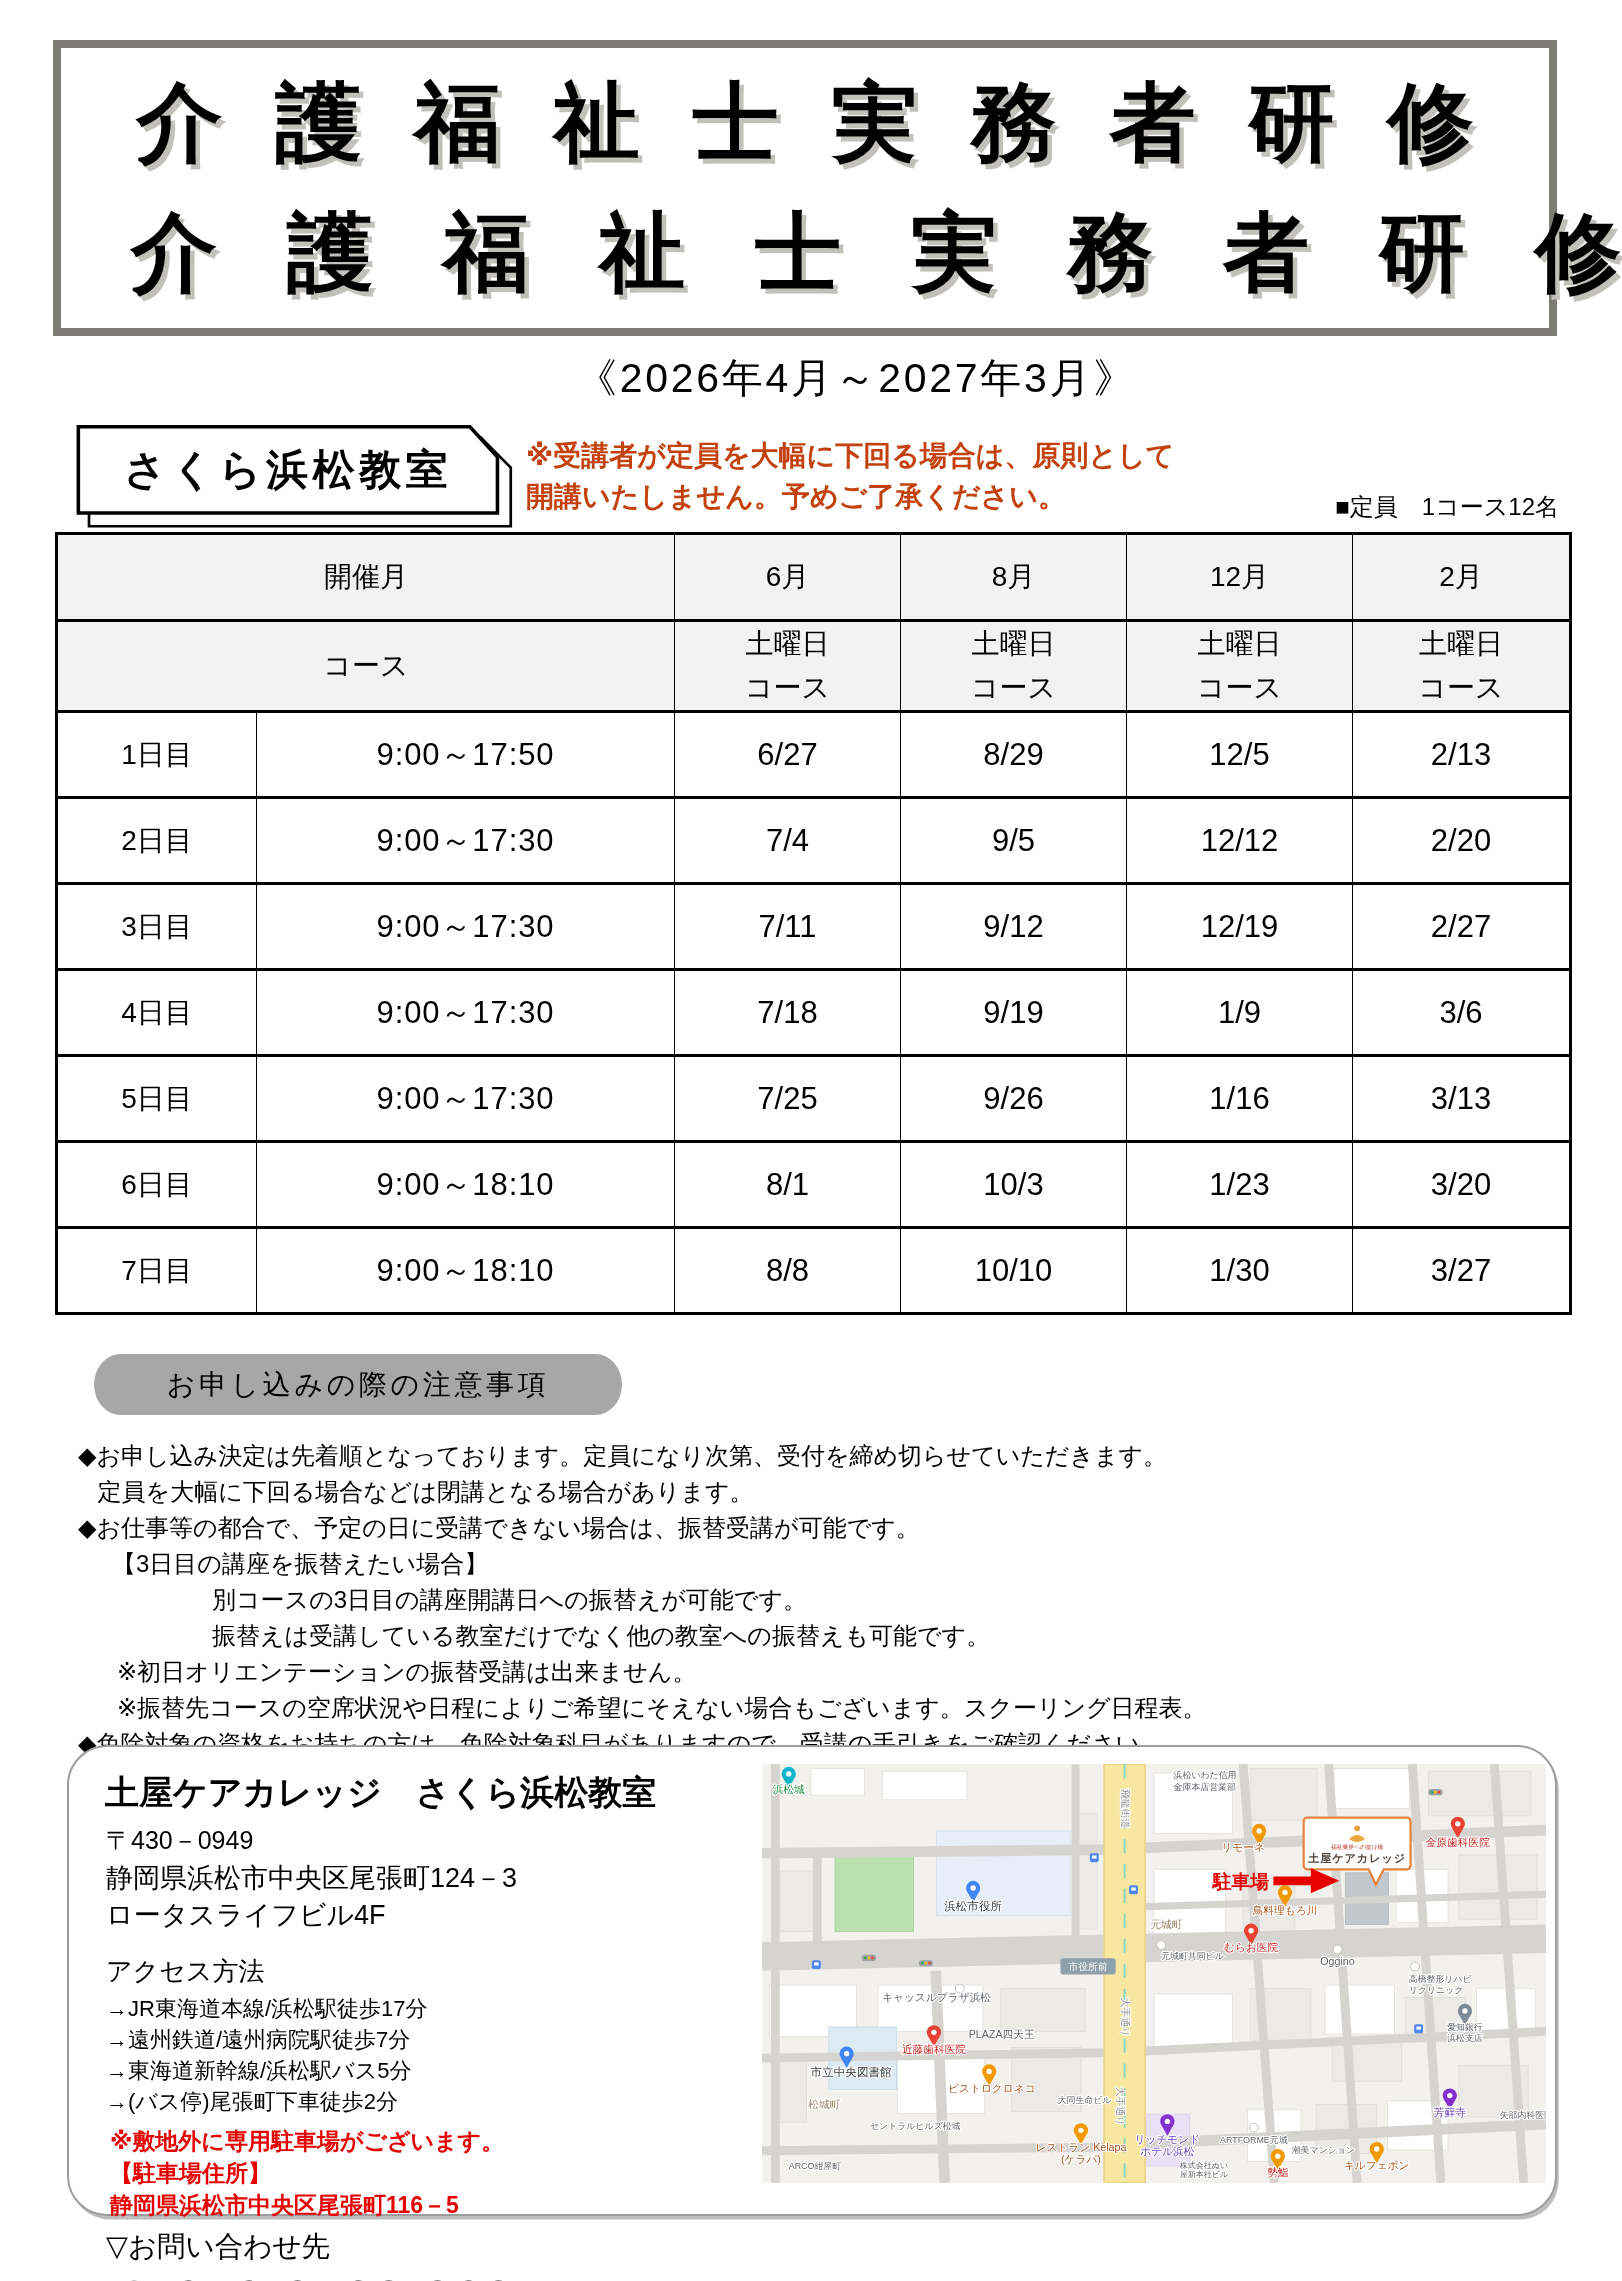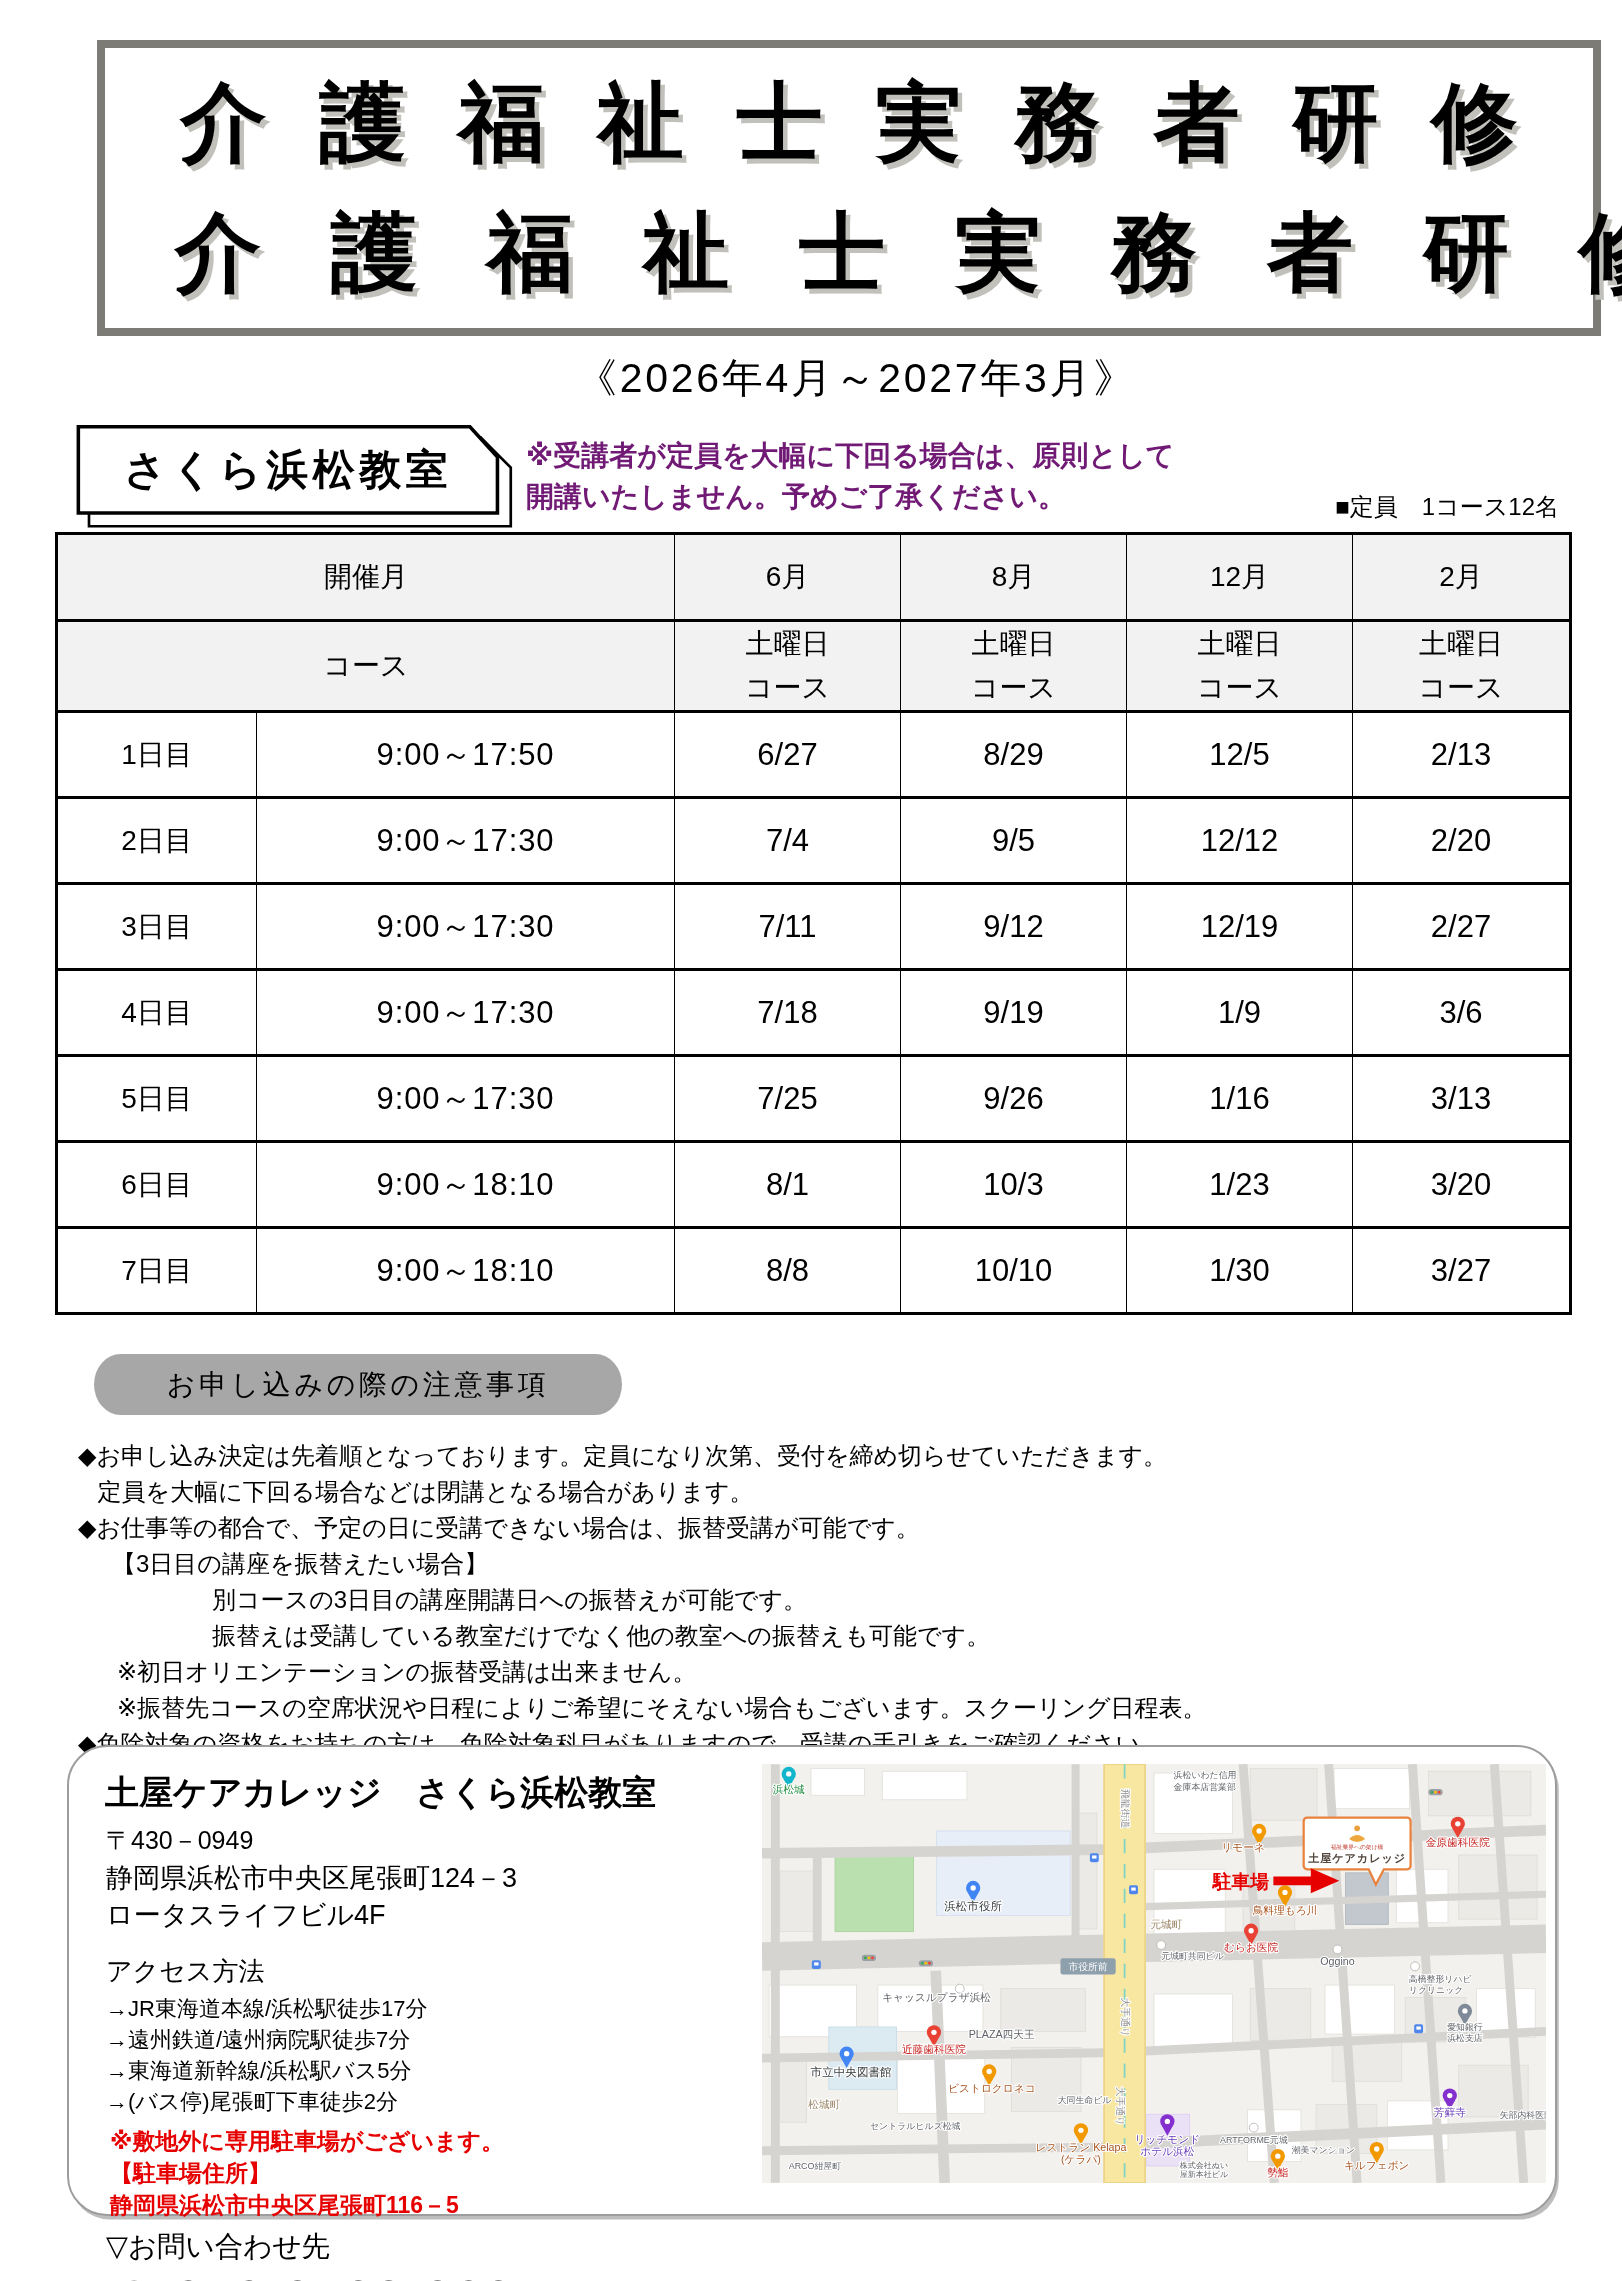--- a/index.html
+++ b/index.html
@@ -2,34 +2,34 @@
 <html style="font-size:14.3px"><head>
 <meta charset="utf-8">
 <style>
   html,body{margin:0;padding:0;background:#ffffff;}
   .page{position:relative;width:1623px;height:2281px;background:#ffffff;overflow:hidden;
         font-family:"Liberation Sans","DejaVu Sans",sans-serif;color:#000;}
   .abs{position:absolute;}
 
   
   .title-box{left:53px;top:40px;width:1504px;height:296px;background:#fff;
-             border:8px solid #7d7b76;box-sizing:border-box;text-align:center;margin-left:44px;}
+             border:8px solid #7d7b76;box-sizing:border-box;text-align:center;}
   .title-line{font-weight:900;font-size:86px;line-height:130px;white-space:nowrap;
               text-shadow:4.5px 5.3px 0 #c2c0bb;}
   .title-line1{margin-top:9px;letter-spacing:53px;padding-left:53px;}
   .title-line2{letter-spacing:70px;padding-left:70px;}
 
   
   .period{left:0;top:351px;width:1623px;text-align:center;font-size:41px;font-weight:400;letter-spacing:2.7px;padding-left:45px;}
 
   
   .room-wrap{left:76px;top:425px;width:438px;height:103px;}
   .room-text{position:absolute;left:0;top:0;width:424px;height:90px;display:flex;
              align-items:center;justify-content:center;font-size:42px;font-weight:bold;letter-spacing:4.5px;}
-  .warning{left:526px;top:435px;font-size:28px;line-height:41px;font-weight:bold;color:#701a75;}
+  .warning{left:526px;top:435px;font-size:28px;line-height:41px;font-weight:bold;color:#c2410c;}
   .capacity{top:491px;right:64px;font-size:24px;}
 
   
   table.sched{position:absolute;left:55px;top:532px;border-collapse:collapse;table-layout:fixed;
               border:3.6px solid #000;}
   table.sched td{border-style:solid;border-color:#000;border-width:3.6px 1.8px;box-sizing:border-box;
                  text-align:center;vertical-align:middle;background:#fff;padding:0;}
   table.sched td.hd{background:#f2f2f2;font-size:28px;}
   td.c-day{width:200px;}td.c-time{width:418px;}td.c-m{width:226px;}td.c-m4{width:218px;}
   tr.hrow{height:87px;}tr.brow{height:86px;}

